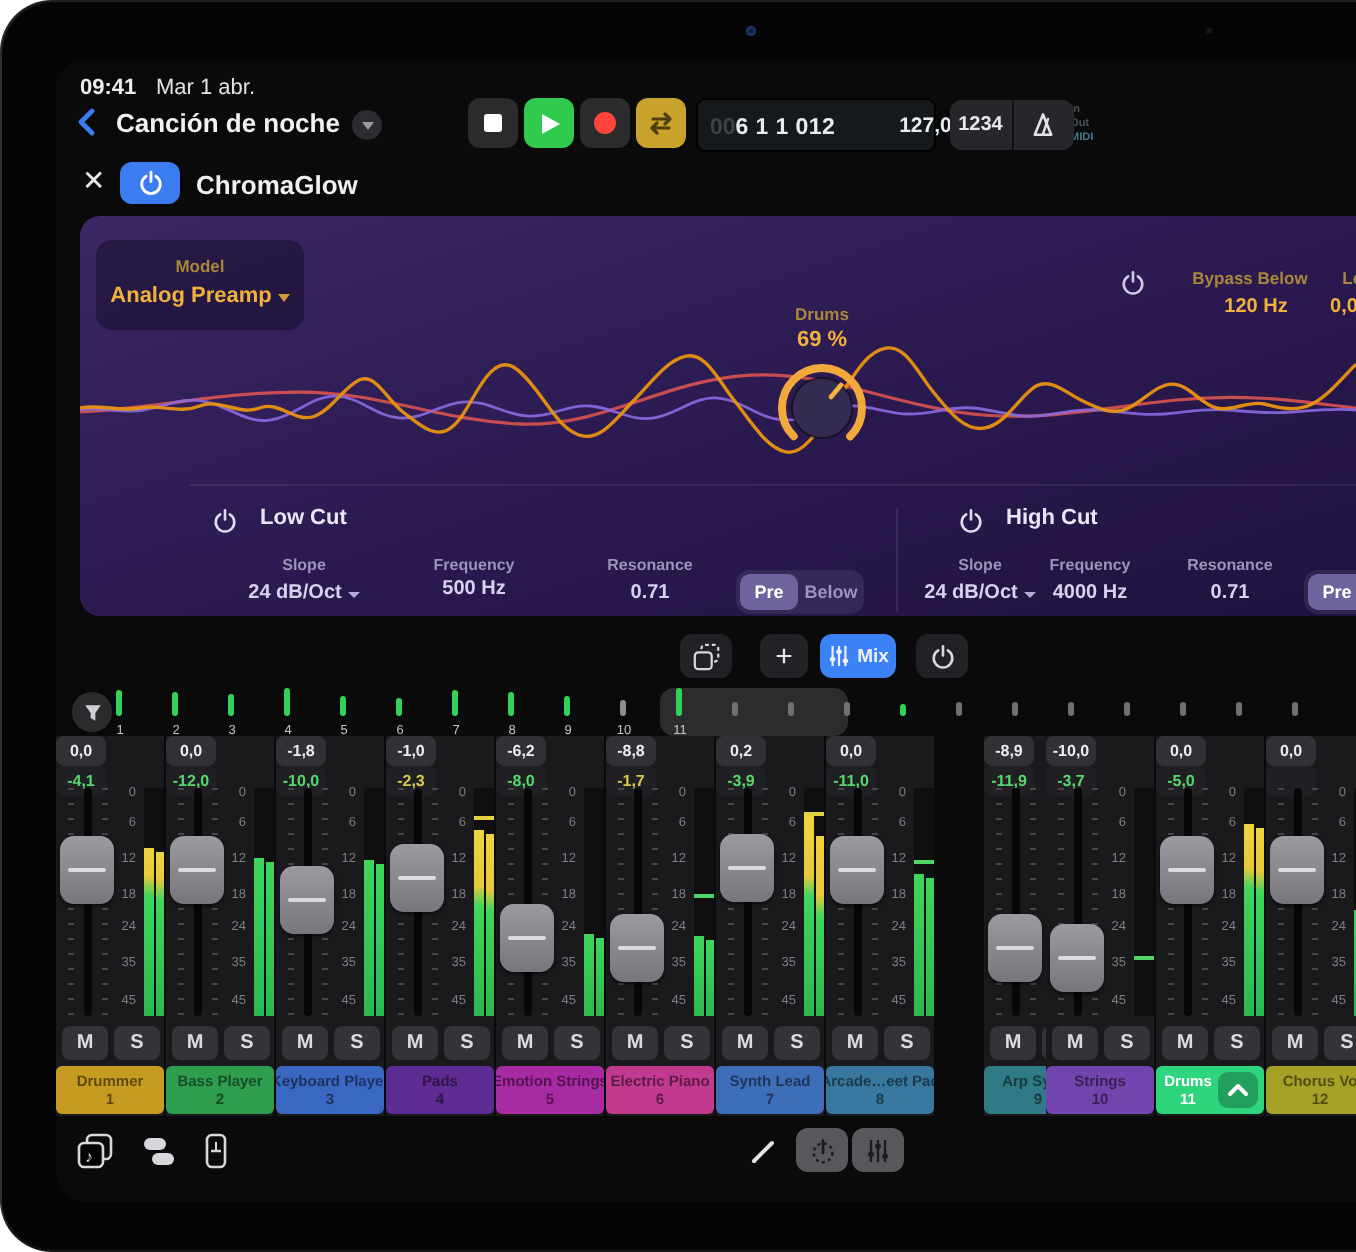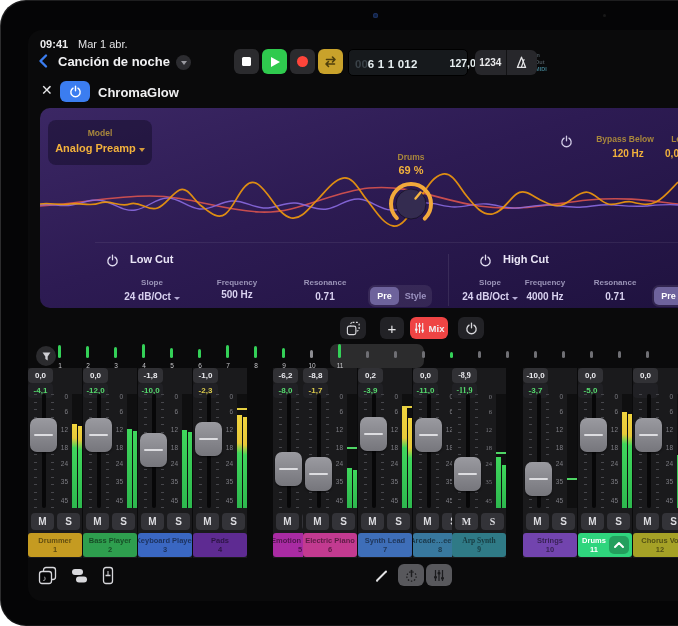--- a/index.html
+++ b/index.html
@@ -59,21 +59,21 @@
   .cut-title{color:#eae6f6;font-size:11px;font-weight:600;}
   .cut-label{color:#9b94b8;font-size:8px;font-weight:600;text-align:center;}
   .cut-value{color:#d8d1ef;font-size:10px;font-weight:600;text-align:center;white-space:nowrap;}
   .seg-ctl{height:22px;border-radius:7px;background:rgba(255,255,255,.08);display:flex;padding:2px;gap:2px;}
   .seg{width:29px;border-radius:5px;display:flex;align-items:center;justify-content:center;font-size:9px;font-weight:600;color:#9c93c0;}
   .seg.on{background:#6e639c;color:#fff;}
   .divider-h{background:rgba(255,255,255,.07);}
   .divider-v{background:rgba(255,255,255,.09);}
   
   .mbtn{height:22px;border-radius:6px;background:#222226;display:flex;align-items:center;justify-content:center;gap:4px;}
-  .mbtn.sel{background:#ef4444;}
+  .mbtn.sel{background:#3b82f6;}
   .mbtn .lbl{color:#f0f0f2;font-size:9.5px;font-weight:600;}
   .plus-glyph{color:#e6e6e8;font-size:15px;font-weight:400;line-height:15px;}
   
   #ribbon-highlight{left:302px;top:314px;width:94px;height:24px;border-radius:7px;background:rgba(255,255,255,.14);}
   .rslot{position:absolute;top:315px;width:16px;height:23px;}
   .rbar{position:absolute;left:6px;bottom:10px;width:3px;border-radius:1.5px;}
   .rnum{position:absolute;bottom:-1px;width:100%;text-align:center;font-size:6.5px;color:#c6c6ca;}
   #funnel-circle{left:8px;top:316px;width:20px;height:20px;border-radius:50%;background:#2b2b2e;display:flex;align-items:center;justify-content:center;}
   
   .strip{top:338px;width:54px;height:190px;background:#1a1a1c;}
@@ -215,21 +215,21 @@
         </svg>
         <div class="cut-title abs" style="left:90px;top:145px;">Low Cut</div>
         <div class="cut-label abs" style="left:77px;top:170px;width:70px;">Slope</div>
         <div class="cut-value abs" style="left:72px;top:183px;width:80px;"><span>24 dB/Oct</span><span class="chev-lav"></span></div>
         <div class="cut-label abs" style="left:162px;top:170px;width:70px;">Frequency</div>
         <div class="cut-value abs" style="left:167px;top:181px;width:60px;">500 Hz</div>
         <div class="cut-label abs" style="left:250px;top:170px;width:70px;">Resonance</div>
         <div class="cut-value abs" style="left:255px;top:183px;width:60px;">0.71</div>
         <div class="seg-ctl abs" style="left:328px;top:177px;">
           <div class="seg on">Pre</div>
-          <div class="seg">Style</div>
+          <div class="seg">Below</div>
         </div>
 
         <svg class="abs" style="left:439px;top:146px;" width="13" height="13" viewBox="0 0 14 14">
           <path d="M4.4 3.4 A5 5 0 1 0 9.6 3.4" fill="none" stroke="#e0dcf0" stroke-width="1.4" stroke-linecap="round"></path>
           <line x1="7" y1="1.2" x2="7" y2="6.2" stroke="#e0dcf0" stroke-width="1.4" stroke-linecap="round"></line>
         </svg>
         <div class="cut-title abs" style="left:463px;top:145px;">High Cut</div>
         <div class="cut-label abs" style="left:415px;top:170px;width:70px;">Slope</div>
         <div class="cut-value abs" style="left:410px;top:183px;width:80px;"><span>24 dB/Oct</span><span class="chev-lav"></span></div>
         <div class="cut-label abs" style="left:470px;top:170px;width:70px;">Frequency</div>
@@ -520,21 +520,21 @@
     <div class="ms mute abs">M</div>
     <div class="ms solo abs">S</div>
     <div class="nameblock abs" style="background: rgb(94, 43, 146);">
       <div class="nm">
                 <div class="nm1">Pads</div>
                 <div class="nm2">4</div>
               </div>
 
     </div>
   </div>
-          <div class="strip abs" style="left: 220px; margin-left: 25px;">
+          <div class="strip abs" style="left: 220px;">
     <div class="chip chip-fader">-6,2</div>
     <div class="chip chip-level" style="color: rgb(85, 217, 109);">-8,0</div>
     <div class="fader-body abs">
       <div class="ticks tl abs"></div>
       <div class="ticks tr abs"></div>
       <div class="slot abs"></div>
       <div class="scale abs">
                 <div class="tick" style="top: 3px;">0</div>
                 <div class="tick" style="top: 18px;">6</div>
                 <div class="tick" style="top: 36px;">12</div>
@@ -656,21 +656,21 @@
     <div class="ms mute abs">M</div>
     <div class="ms solo abs">S</div>
     <div class="nameblock abs" style="background: rgb(56, 120, 158);">
       <div class="nm">
                 <div class="nm1">Arcade…eet Pad</div>
                 <div class="nm2">8</div>
               </div>
 
     </div>
   </div>
-          <div class="strip abs" style="left: 424px; font-family: Liberation Serif, serif;">
+          <div class="strip abs" style="left: 464px;">
     <div class="chip chip-fader">-8,9</div>
     <div class="chip chip-level" style="color: rgb(85, 217, 109);">-11,9</div>
     <div class="fader-body abs">
       <div class="ticks tl abs"></div>
       <div class="ticks tr abs"></div>
       <div class="slot abs"></div>
       <div class="scale abs">
                 <div class="tick" style="top: 3px;">0</div>
                 <div class="tick" style="top: 18px;">6</div>
                 <div class="tick" style="top: 36px;">12</div>

